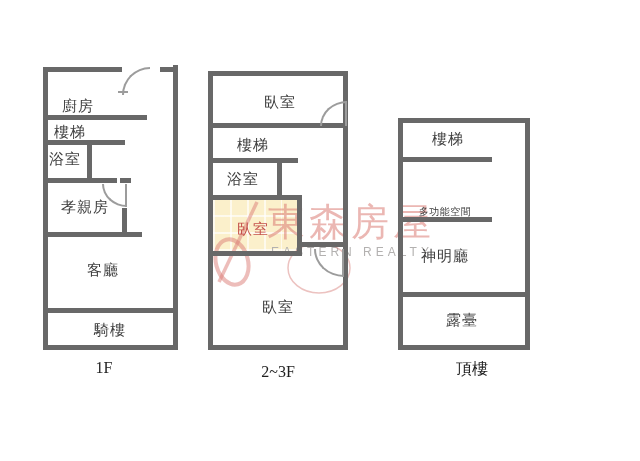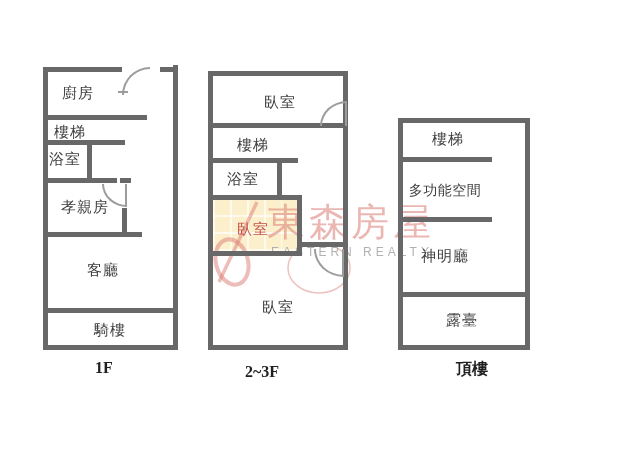--- a/index.html
+++ b/index.html
@@ -6,24 +6,24 @@
   #stage{position:relative;width:640px;height:461px;background:var(--bg,#fff);overflow:hidden;
          font-family:"Liberation Serif","DejaVu Serif",serif;}
   .wall{position:absolute;background:var(--wall,#686868);z-index:3;}
   .door{position:absolute;z-index:3;border:0 solid var(--door,#9c9c9c);}
   .door.tl{border-top-left-radius:100% 100%;border-top-width:2px;border-left-width:2px;}
   .door.bl{border-bottom-left-radius:100% 100%;border-bottom-width:2px;border-left-width:2px;}
   .door.leaf-r{border-right-width:2px;border-right-color:var(--door,#9c9c9c);}
   .leaf{position:absolute;background:var(--door,#9c9c9c);z-index:3;}
   .room-label{position:absolute;z-index:4;transform:translate(-50%,-50%);
       font-size:15px;letter-spacing:1px;color:var(--room-label,#3e3e3e);white-space:nowrap;}
-  .room-label.small{font-size:14px;letter-spacing:0.5px;}
+  .room-label.small{font-size:10px;letter-spacing:0.5px;margin-top:21px;}
   .room-label.hl{color:var(--highlight-text,#c5524c);}
   .floor-label{position:absolute;z-index:4;transform:translate(-50%,-50%);
-      font-size:16px;color:var(--floor-label,#1f1f1f);white-space:nowrap;font-weight:bold;}
+      font-size:16px;color:var(--floor-label,#1f1f1f);white-space:nowrap;}
   .fill{position:absolute;z-index:1;}
   #hl-room{background-color:var(--highlight-bg,#fbf0cb);
       background-image:
         repeating-linear-gradient(0deg, rgba(255,255,255,.65) 0 1.5px, transparent 1.5px 17px),
         repeating-linear-gradient(90deg, rgba(255,255,255,.65) 0 1.5px, transparent 1.5px 17px);}
   .wm{position:absolute;z-index:2;white-space:nowrap;}
   #wm-cjk{left:351px;top:222px;transform:translate(-50%,-50%);
       font-size:38px;letter-spacing:4px;color:rgba(219,123,117,0.55);
       font-family:"Liberation Serif","DejaVu Serif",serif;}
   #wm-en{left:352px;top:252px;transform:translate(-50%,-50%);
@@ -58,21 +58,21 @@
     <i class="wall" style="left:120px;top:178px;width:11px;height:5px"></i>
     <i class="wall" style="left:122px;top:208px;width:5px;height:29px"></i>
     <i class="wall" style="left:43px;top:232px;width:99px;height:5px"></i>
     <i class="wall" style="left:43px;top:308px;width:135px;height:5px"></i>
     <i class="wall" style="left:43px;top:345px;width:135px;height:5px"></i>
 
     <i class="door tl" style="left:122px;top:67px;width:26px;height:26px"></i>
     <i class="leaf" style="left:118px;top:91px;width:10px;height:2px"></i>
     <i class="door bl leaf-r" style="left:102px;top:184px;width:21px;height:21px"></i>
 
-    <span class="room-label" style="left:78px;top:93px">廚房</span>
+    <span class="room-label" style="left:78px;top:106px">廚房</span>
     <span class="room-label" style="left:70px;top:132px">樓梯</span>
     <span class="room-label" style="left:65px;top:159px">浴室</span>
     <span class="room-label" style="left:85px;top:207px">孝親房</span>
     <span class="room-label" style="left:103px;top:270px">客廳</span>
     <span class="room-label" style="left:110px;top:330px">騎樓</span>
     <span class="floor-label" style="left:104px;top:368px">1F</span>
   </div>
 
   <div>
     <div class="fill" id="hl-room" style="left:213px;top:200px;width:84px;height:51px"></div>
@@ -90,21 +90,21 @@
     <i class="wall" style="left:208px;top:345px;width:140px;height:5px"></i>
 
     <i class="door tl leaf-r" style="left:320px;top:101px;width:23px;height:23px"></i>
     <i class="door bl leaf-r" style="left:314px;top:249px;width:26px;height:26px"></i>
 
     <span class="room-label" style="left:280px;top:102px">臥室</span>
     <span class="room-label" style="left:253px;top:145px">樓梯</span>
     <span class="room-label" style="left:243px;top:179px">浴室</span>
     <span class="room-label hl" style="left:253px;top:229px">臥室</span>
     <span class="room-label" style="left:278px;top:307px">臥室</span>
-    <span class="floor-label" style="left:262px;top:372px">2~3F</span>
+    <span class="floor-label" style="left:278px;top:372px">2~3F</span>
   </div>
 
   <div>
     <i class="wall" style="left:398px;top:118px;width:5px;height:232px"></i>
     <i class="wall" style="left:525px;top:118px;width:5px;height:232px"></i>
     <i class="wall" style="left:398px;top:118px;width:132px;height:5px"></i>
     <i class="wall" style="left:398px;top:157px;width:94px;height:5px"></i>
     <i class="wall" style="left:398px;top:217px;width:94px;height:5px"></i>
     <i class="wall" style="left:398px;top:292px;width:132px;height:5px"></i>
     <i class="wall" style="left:398px;top:345px;width:132px;height:5px"></i>

